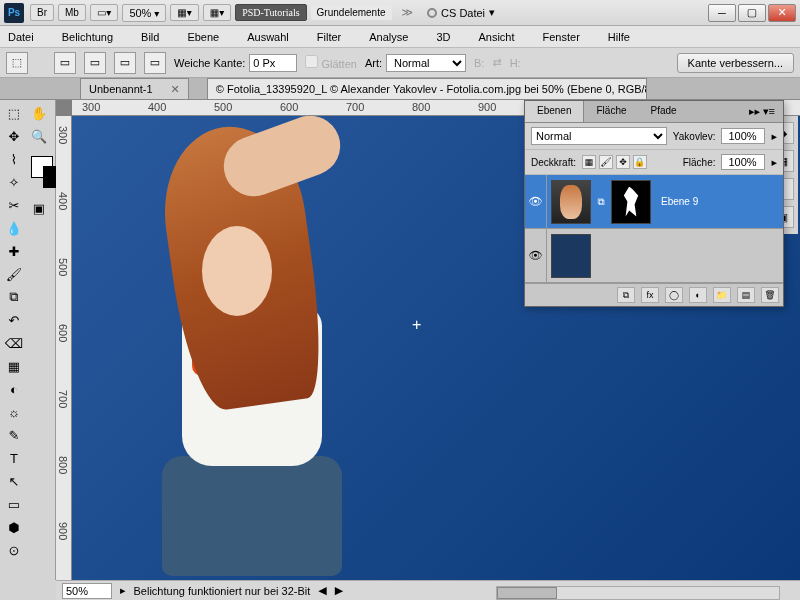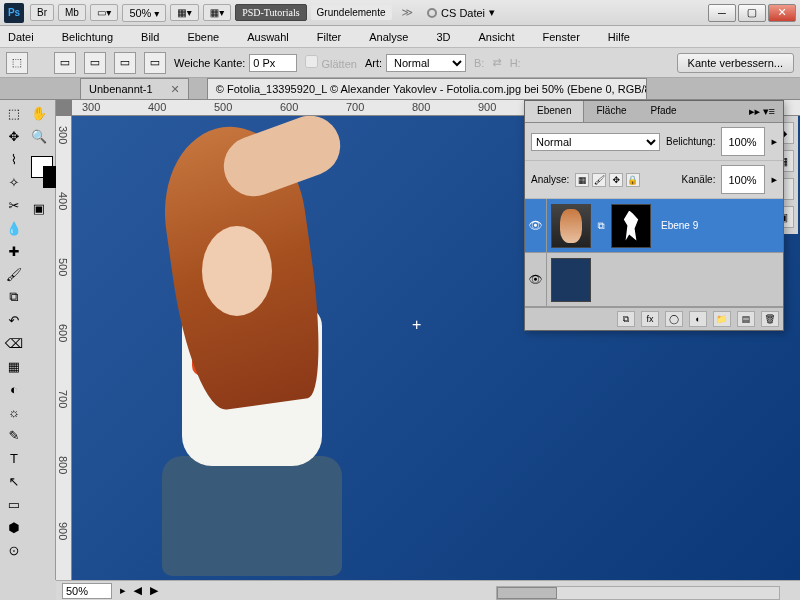--- a/index.html
+++ b/index.html
@@ -65,21 +65,21 @@
 .dockico { width: 22px; height: 22px; border: 1px solid #aaa; background: #e8e8e8; cursor: pointer; display: flex; align-items: center; justify-content: center; }
 
 
 .panel { position: absolute; top: 0px; right: 16px; width: 260px; background: #d4d4d4; border: 1px solid #666; box-shadow: 2px 2px 8px rgba(0,0,0,.3); }
 .panel-tabs { display: flex; background: #b8b8b8; border-bottom: 1px solid #888; }
 .ptab { padding: 4px 12px; cursor: pointer; font-size: 10px; }
 .ptab.active { background: #d4d4d4; border-right: 1px solid #888; }
 .panel-flyout { margin-left: auto; padding: 4px 8px; cursor: pointer; }
 .panel-row { display: flex; align-items: center; padding: 4px 6px; gap: 6px; border-bottom: 1px solid #bbb; }
 .panel-row select { flex: 1; height: 18px; border: 1px solid #999; background: #fff; }
-.panel-row .inp { width: 44px; height: 29px; border: 1px solid #999; background: #fff; padding: 0 6px; }
+.panel-row .inp { width: 44px; height: 16px; border: 1px solid #999; background: #fff; padding: 0 6px; }
 .panel-row .lbl { font-size: 10px; }
 .lock-icons { display: flex; gap: 3px; }
 .lock-icons span { width: 14px; height: 14px; border: 1px solid #aaa; background: #eee; cursor: pointer; font-size: 9px; display:flex; align-items:center; justify-content:center; }
 .layers { max-height: 200px; overflow: auto; background: #c8c8c8; }
 .layer { display: flex; align-items: center; height: 54px; border-bottom: 1px solid #999; }
 .layer.sel { background: #3d7fcf; color: #fff; }
 .vis { width: 22px; height: 100%; display: flex; align-items: center; justify-content: center; border-right: 1px solid #999; cursor: pointer; }
 .thumb { width: 40px; height: 44px; margin: 0 4px; border: 1px solid #444; background: #1a3860; position: relative; }
 .thumb.photo { background: linear-gradient(#444,#222); }
 .thumb.photo::after { content:''; position:absolute; inset:4px 8px; background: linear-gradient(#c87840,#e8c0a0); border-radius: 40%; }
@@ -238,34 +238,34 @@
 
     <div class="panel">
       <div class="panel-tabs">
         <div class="ptab active">Ebenen</div>
         <div class="ptab">Fläche</div>
         <div class="ptab">Pfade</div>
         <div class="panel-flyout">▸▸ ▾≡</div>
       </div>
       <div class="panel-row">
         <select><option>Normal</option></select>
-        <span class="lbl">Belichtung:</span>
+        <span class="lbl">Yakovlev:</span>
         <input class="inp" value="100%" style="">
           <span>▸</span>
       </div>
       <div class="panel-row">
-        <span class="lbl">Analyse:</span>
+        <span class="lbl">Deckkraft:</span>
         <div class="lock-icons">
           <span>▦</span>
           <span>🖌</span>
           <span>✥</span>
           <span>🔒</span>
         </div>
         <div style="flex:1"></div>
-        <span class="lbl">Kanäle:</span>
+        <span class="lbl">Fläche:</span>
         <input class="inp" value="100%" style="">
           <span>▸</span>
       </div>
       <div class="layers">
         <div class="layer sel">
           <div class="vis">👁</div>
           <div class="thumb photo"></div>
           <div class="link-ico">⧉</div>
           <div class="thumb mask"></div>
           <div class="lname">Ebene 9</div>
@@ -284,18 +284,19 @@
         <span>▤</span>
         <span>🗑</span>
       </div>
     </div>
   </div>
 </div>
 
 <div class="status">
   <input class="zoom" value="50%" style="">
   <span>▸</span>
+  <span>Belichtung funktioniert nur bei 32-Bit</span>
   <span>◀</span>
   <span>▶</span>
   <div class="scrollbar">
       <div class="thumb-sb"></div>
     </div>
 </div>
 
 </body></html>

